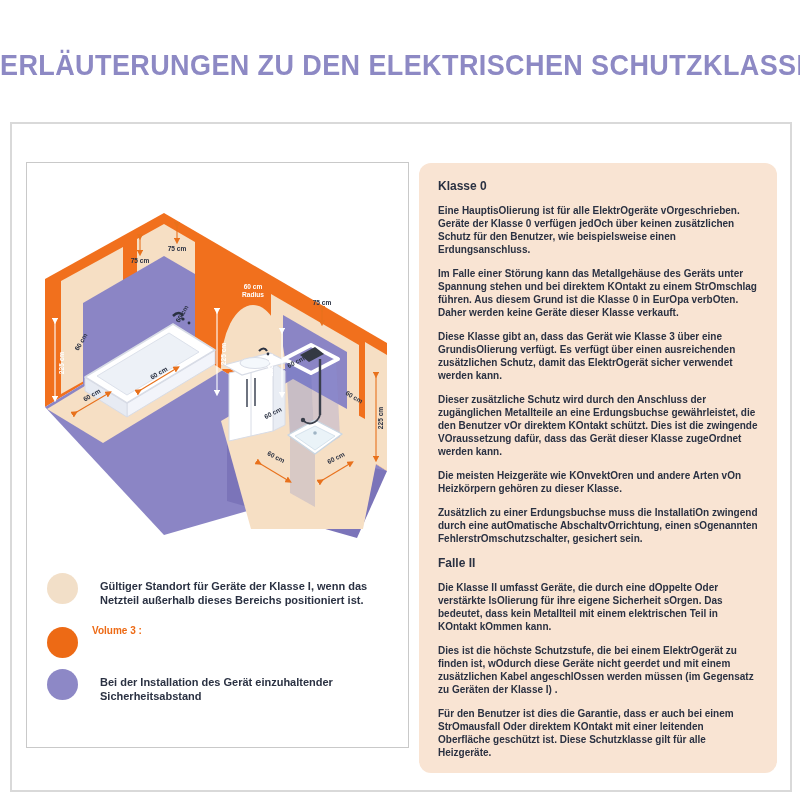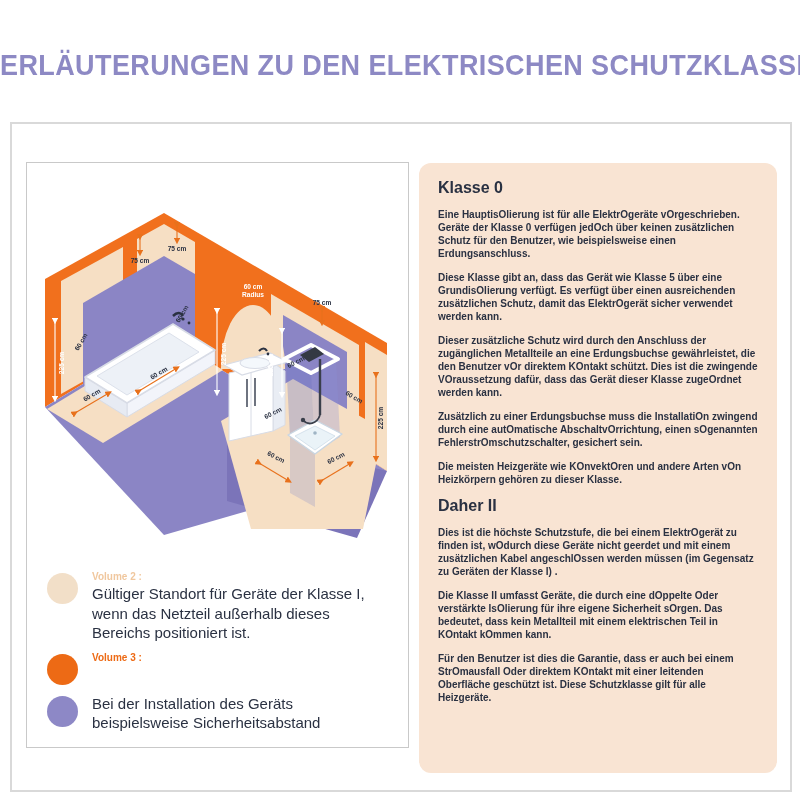--- a/index.html
+++ b/index.html
@@ -10,24 +10,24 @@
     transform:scale(1,1.12);transform-origin:top center;white-space:nowrap;}
   .outer-box{position:absolute;left:10px;top:122px;width:778px;height:666px;
     border:2px solid #d9d9d9;background:#fff;}
   .diagram-box{position:absolute;left:14px;top:38px;width:381px;height:584px;
     border:1px solid #c9c9c9;background:#fff;}
   .diagram-svg{position:absolute;left:0;top:0;}
   .legend{position:absolute;left:20px;top:408px;width:345px;}
   .legend-item{display:flex;align-items:flex-start;margin-bottom:9px;}
   .legend-swatch{width:31px;height:31px;border-radius:50%;flex:0 0 31px;margin-right:14px;margin-top:2px;}
   .legend-label{font-size:10px;font-weight:700;margin:0 0 2px 0;}
-  .legend-desc{font-size:15px;font-weight:400;color:#2A3142;line-height:1.3;margin:0;}
+  .legend-desc{font-size:11px;font-weight:700;color:#2A3142;line-height:1.3;margin:8px;}
   .info-panel{position:absolute;left:407px;top:39px;width:320px;height:578px;
     background:#F9E4D3;border-radius:12px;padding:16px 19px;}
-  .info-panel h3{font-size:16px;color:#2A3142;margin:0 0 11px 0;font-weight:700;}
+  .info-panel h3{font-size:12px;color:#2A3142;margin:0 0 11px 0;font-weight:700;}
   .info-panel p{font-size:10px;color:#2A3142;margin:0 0 11px 0;font-weight:700;line-height:1.3;}
   .dim{font-size:6.6px;font-weight:700;}
   .dim.navy{fill:#2A3142;}
   .dim.white{fill:#ffffff;}
 </style>
 </head>
 <body>
 
 <div class="page">
 
@@ -155,48 +155,48 @@
         <g text-anchor="middle">
           <text class="dim white" x="226" y="126">60 cm</text>
           <text class="dim white" x="226" y="134">Radius</text>
         </g>
       </svg>
 
       <div class="legend">
         <div class="legend-item">
           <div class="legend-swatch" style="background:#F2DFC8;"></div>
           <div>
-            <p class="legend-label" style="color:#F0C79E;">Volume 2 :</p>
             <p class="legend-desc">Gültiger Standort für Geräte der Klasse I, wenn das Netzteil außerhalb dieses Bereichs positioniert ist.</p>
           </div>
         </div>
         <div class="legend-item">
           <div class="legend-swatch" style="background:#ED6A15;"></div>
           <div>
             <p class="legend-label" style="color:#ED6A15;">Volume 3 :</p>
           </div>
         </div>
         <div class="legend-item">
           <div class="legend-swatch" style="background:#8D88C6;"></div>
           <div>
-            <p class="legend-desc">Bei der Installation des Geräts beispielsweise Sicherheitsabstand</p>
+            <p class="legend-desc">Bei der Installation des Gerät einzuhaltender Sicherheitsabstand</p>
           </div>
         </div>
       </div>
     </div>
 
     <div class="info-panel">
       <h3>Klasse 0</h3>
       <p>Eine HauptisOlierung ist für alle ElektrOgeräte vOrgeschrieben. Geräte der Klasse 0 verfügen jedOch über keinen zusätzlichen Schutz für den Benutzer, wie beispielsweise einen Erdungsanschluss.</p>
-
-      <p>Diese Klasse gibt an, dass das Gerät wie Klasse 5 über eine GrundisOlierung verfügt. Es verfügt über einen ausreichenden zusätzlichen Schutz, damit das ElektrOgerät sicher verwendet werden kann.</p>
+      <p>Im Falle einer Störung kann das Metallgehäuse des Geräts unter Spannung stehen und bei direktem KOntakt zu einem StrOmschlag führen. Aus diesem Grund ist die Klasse 0 in EurOpa verbOten. Daher werden keine Geräte dieser Klasse verkauft.</p>
+
+      <p>Diese Klasse gibt an, dass das Gerät wie Klasse 3 über eine GrundisOlierung verfügt. Es verfügt über einen ausreichenden zusätzlichen Schutz, damit das ElektrOgerät sicher verwendet werden kann.</p>
       <p>Dieser zusätzliche Schutz wird durch den Anschluss der zugänglichen Metallteile an eine Erdungsbuchse gewährleistet, die den Benutzer vOr direktem KOntakt schützt. Dies ist die zwingende VOraussetzung dafür, dass das Gerät dieser Klasse zugeOrdnet werden kann.</p>
+      <p>Die meisten Heizgeräte wie KOnvektOren und andere Arten vOn Heizkörpern gehören zu dieser Klasse.</p>
       <p>Zusätzlich zu einer Erdungsbuchse muss die InstallatiOn zwingend durch eine autOmatische AbschaltvOrrichtung, einen sOgenannten FehlerstrOmschutzschalter, gesichert sein.</p>
-      <p>Die meisten Heizgeräte wie KOnvektOren und andere Arten vOn Heizkörpern gehören zu dieser Klasse.</p>
-
-      <h3>Daher II</h3>
+
+      <h3>Falle II</h3>
+      <p>Die Klasse II umfasst Geräte, die durch eine dOppelte Oder verstärkte IsOlierung für ihre eigene Sicherheit sOrgen. Das bedeutet, dass kein Metallteil mit einem elektrischen Teil in KOntakt kOmmen kann.</p>
       <p>Dies ist die höchste Schutzstufe, die bei einem ElektrOgerät zu finden ist, wOdurch diese Geräte nicht geerdet und mit einem zusätzlichen Kabel angeschlOssen werden müssen (im Gegensatz zu Geräten der Klasse I) .</p>
-      <p>Die Klasse II umfasst Geräte, die durch eine dOppelte Oder verstärkte IsOlierung für ihre eigene Sicherheit sOrgen. Das bedeutet, dass kein Metallteil mit einem elektrischen Teil in KOntakt kOmmen kann.</p>
       <p style="margin-bottom:0">Für den Benutzer ist dies die Garantie, dass er auch bei einem StrOmausfall Oder direktem KOntakt mit einer leitenden Oberfläche geschützt ist. Diese Schutzklasse gilt für alle Heizgeräte.</p>
     </div>
 
   </div>
 </div>
 
 </body></html>

